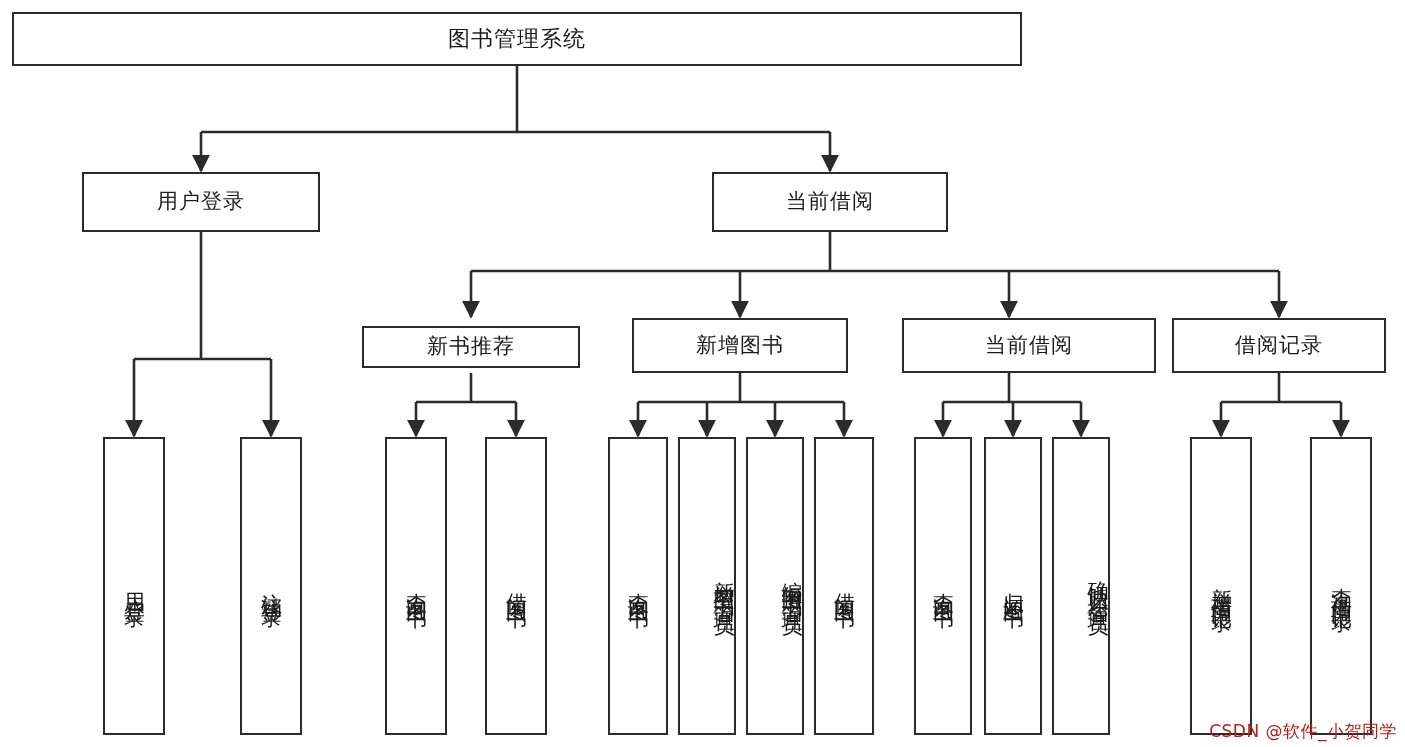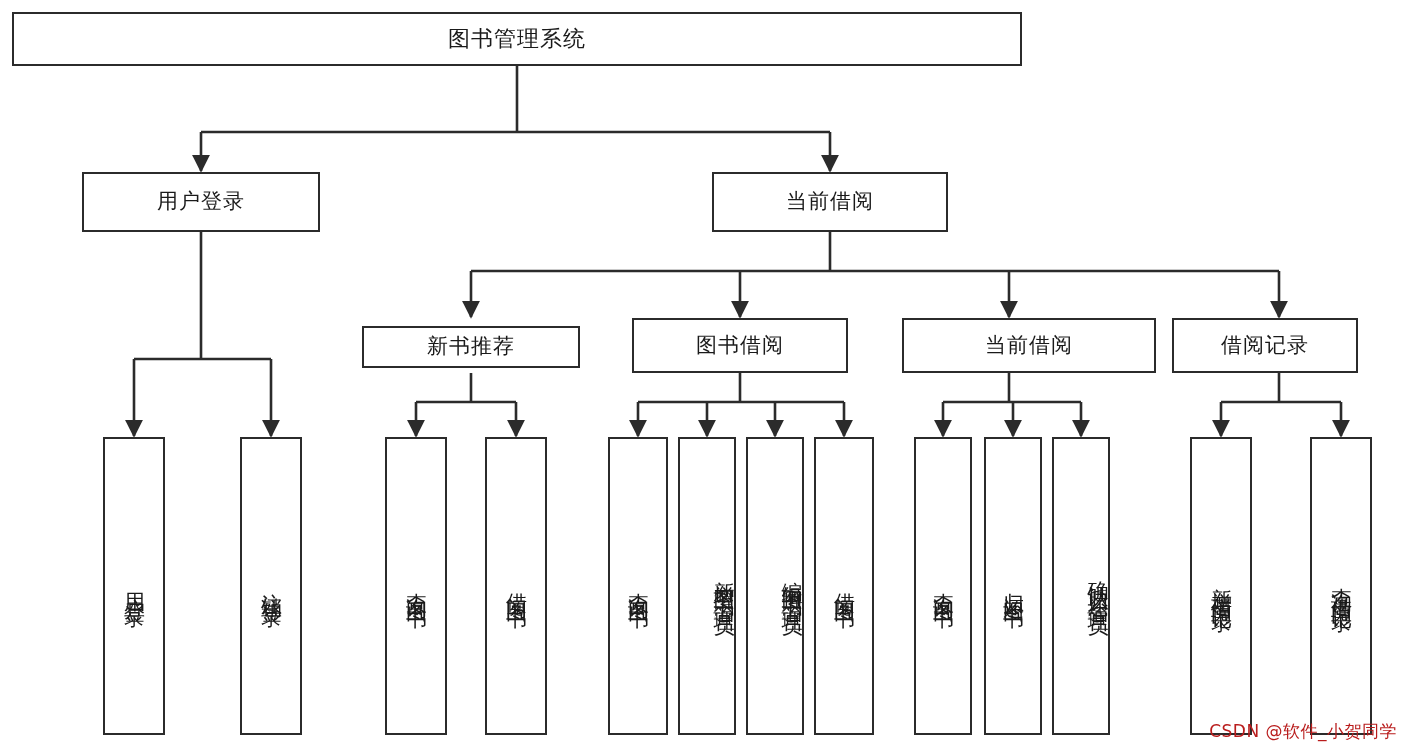--- a/index.html
+++ b/index.html
@@ -126,26 +126,26 @@
       <div class="node node-h" style="left: 82px; top: 172px; width: 238px; height: 60px;">
         <span>用户登录</span>
       </div>
       <div class="node node-h" style="left: 712px; top: 172px; width: 236px; height: 60px;">
         <span>当前借阅</span>
       </div>
       <div class="node node-h" style="left: 362px; top: 318px; width: 218px; height: 42px; margin-top: 8px;">
         <span>新书推荐</span>
       </div>
       <div class="node node-h" style="left: 632px; top: 318px; width: 216px; height: 55px;">
-        <span>图书借阅</span>
+        <span>新增图书</span>
       </div>
       <div class="node node-h" style="left: 902px; top: 318px; width: 254px; height: 55px;">
         <span>当前借阅</span>
       </div>
-      <div class="node node-h" style="left: 1172px; top: 318px; width: 186px; height: 55px;">
+      <div class="node node-h" style="left: 1172px; top: 318px; width: 214px; height: 55px;">
         <span>借阅记录</span>
       </div>
       <div class="node node-v centered" style="left: 103px; top: 437px; width: 62px; height: 298px;">
         <span>用户登录</span>
       </div>
       <div class="node node-v centered" style="left: 240px; top: 437px; width: 62px; height: 298px;">
         <span>注销登录</span>
       </div>
       <div class="node node-v centered" style="left: 385px; top: 437px; width: 62px; height: 298px;">
         <span>查询图书</span>

